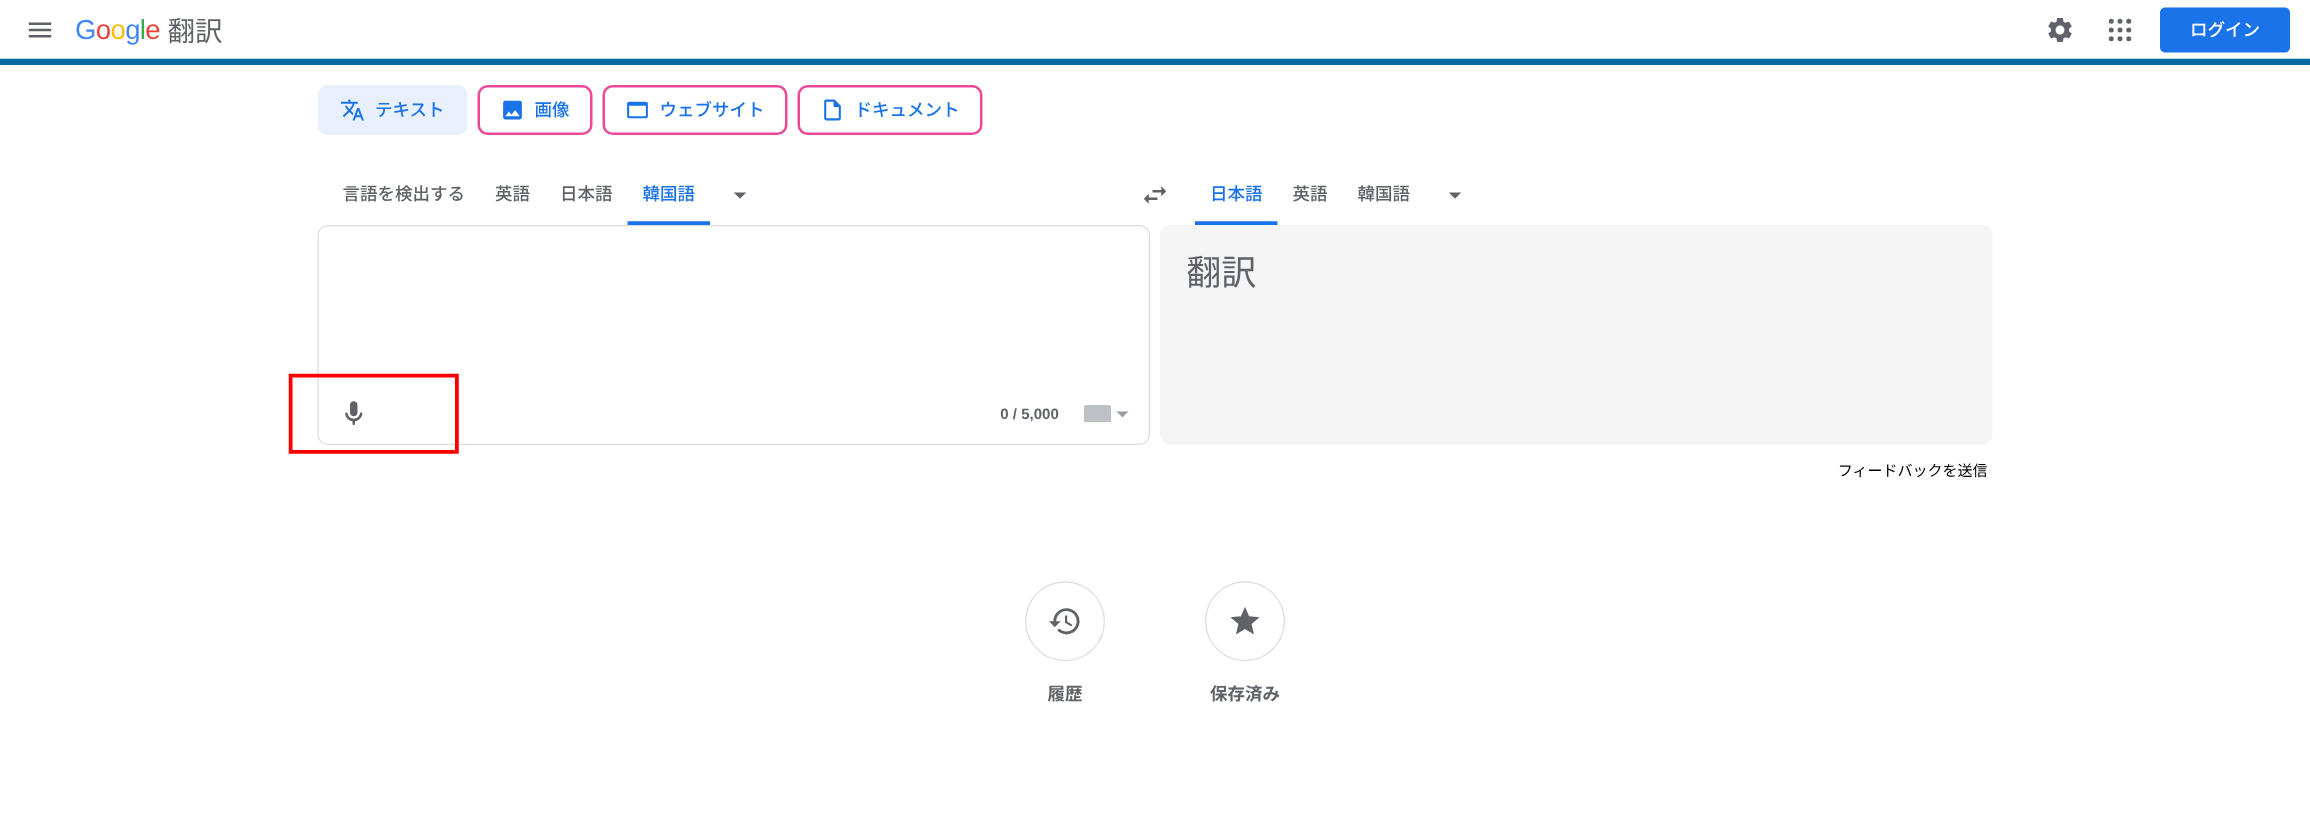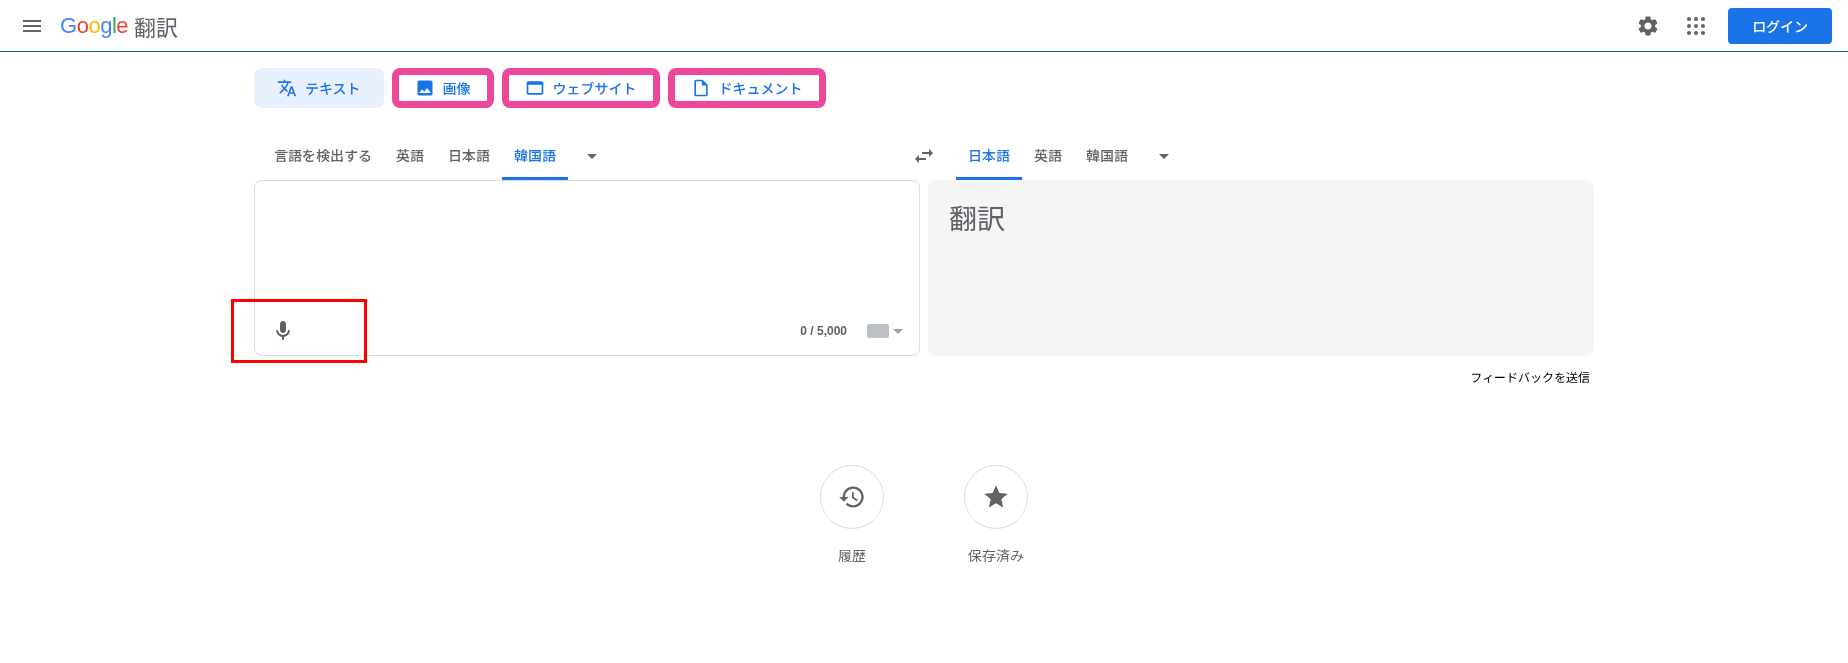--- a/index.html
+++ b/index.html
@@ -12,21 +12,21 @@
       background: #fff;
       color: #202124;
       width: 1848px;
     }
     
     .header {
       display: flex;
       align-items: center;
       height: 52px;
       padding: 0 8px;
-      border-bottom: 1px solid #0369a1;
+      border-bottom: 5px solid #0369a1;
     }
     .menu-btn {
       width: 48px;
       height: 48px;
       display: flex;
       align-items: center;
       justify-content: center;
       border-radius: 50%;
       cursor: pointer;
     }
@@ -87,21 +87,21 @@
       display: flex;
       gap: 8px;
       padding: 16px 0 24px 0;
     }
     .input-tab {
       display: flex;
       align-items: center;
       gap: 8px;
       padding: 0 16px;
       height: 40px;
-      border: 7px solid #ec4899;
+      border: 2px solid #ec4899;
       border-radius: 8px;
       background: #fff;
       color: #1a73e8;
       font-size: 14px;
       font-weight: 500;
       cursor: pointer;
     }
     .input-tab.active {
       background: #e8f0fe;
       border-color: transparent;
@@ -234,20 +234,21 @@
       color: #000000;
       padding: 12px 4px 0 0;
       cursor: pointer;
     }
     
     .bottom-actions {
       display: flex;
       justify-content: center;
       gap: 80px;
       margin-top: 80px;
+      font-weight: bold;
     }
     .circle-action {
       display: flex;
       flex-direction: column;
       align-items: center;
       gap: 16px;
       cursor: pointer;
     }
     .circle {
       width: 64px;

